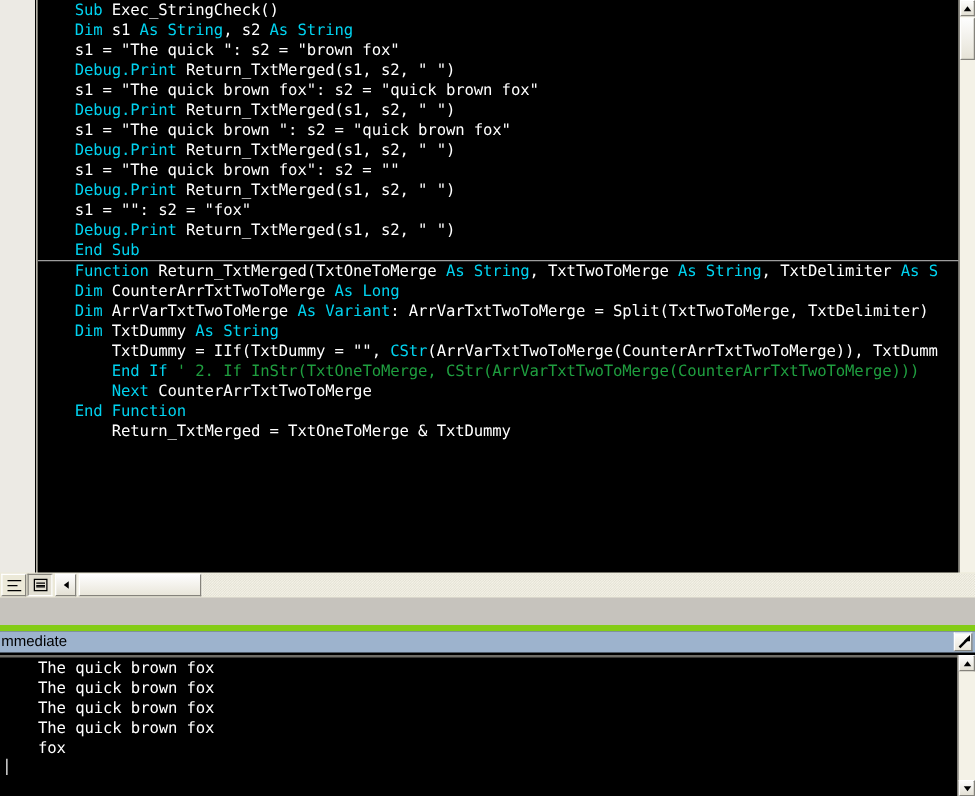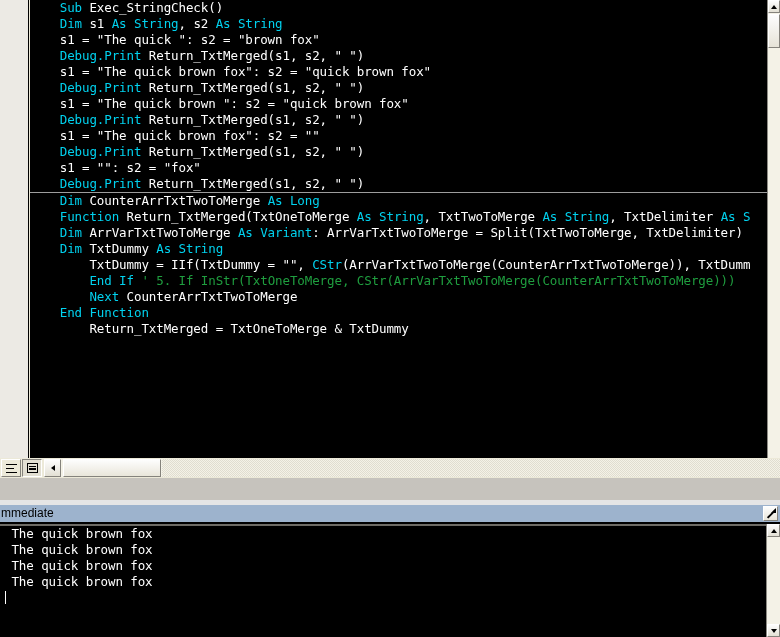--- a/index.html
+++ b/index.html
@@ -12,21 +12,21 @@
     height: 637px;
     overflow: hidden;
     font-family: "Liberation Sans", sans-serif;
     font-size: 11px;
   }
 
   #app {
     position: relative;
     width: 780px;
     height: 637px;
-    background: #e5e5e5;
+    background: #84cc16;
   }
 
   
   .code-window {
     position: absolute;
     left: 0; top: 0;
     width: 780px;
     height: 500px;
     background: #ece9d8;
   }
@@ -250,21 +250,21 @@
     overflow: hidden;
   }
   .imm-line {
     height: 16px;
     line-height: 16px;
     white-space: pre;
     color: #ffffff;
     font-family: "DejaVu Sans Mono", "Liberation Mono", monospace;
     font-size: 12.5px;
     letter-spacing: -0.1px;
-    padding-left: 4px;
+    padding-left: 23px;
   }
   .imm-caret {
     width: 1px; height: 13px;
     background: #ffffff;
     margin: 1px 0 0 5px;
   }
   .imm-vscroll {
     position: absolute;
     right: 0; top: 19px;
     width: 14px;
@@ -324,27 +324,28 @@
           <div class="code-line"><span>    </span><span class="tok-id">s1 = "The quick ": s2 = "brown fox"</span></div>
           <div class="code-line"><span>    </span><span class="tok-kw">Debug.Print </span><span class="tok-id">Return_TxtMerged(s1, s2, " ")</span></div>
           <div class="code-line"><span>    </span><span class="tok-id">s1 = "The quick brown fox": s2 = "quick brown fox"</span></div>
           <div class="code-line"><span>    </span><span class="tok-kw">Debug.Print </span><span class="tok-id">Return_TxtMerged(s1, s2, " ")</span></div>
           <div class="code-line"><span>    </span><span class="tok-id">s1 = "The quick brown ": s2 = "quick brown fox"</span></div>
           <div class="code-line"><span>    </span><span class="tok-kw">Debug.Print </span><span class="tok-id">Return_TxtMerged(s1, s2, " ")</span></div>
           <div class="code-line"><span>    </span><span class="tok-id">s1 = "The quick brown fox": s2 = ""</span></div>
           <div class="code-line"><span>    </span><span class="tok-kw">Debug.Print </span><span class="tok-id">Return_TxtMerged(s1, s2, " ")</span></div>
           <div class="code-line"><span>    </span><span class="tok-id">s1 = "": s2 = "fox"</span></div>
           <div class="code-line"><span>    </span><span class="tok-kw">Debug.Print </span><span class="tok-id">Return_TxtMerged(s1, s2, " ")</span></div>
+          <div class="code-line"><span>    </span><span class="tok-kw">End Sub</span></div>
           <div class="proc-sep"></div>
+          <div class="code-line"><span>    </span><span class="tok-kw">Function </span><span class="tok-id">Return_TxtMerged(TxtOneToMerge </span><span class="tok-kw">As String</span><span class="tok-id">, TxtTwoToMerge </span><span class="tok-kw">As String</span><span class="tok-id">, TxtDelimiter </span><span class="tok-kw">As S</span></div>
           <div class="code-line"><span>    </span><span class="tok-kw">Dim </span><span class="tok-id">CounterArrTxtTwoToMerge </span><span class="tok-kw">As Long</span></div>
-          <div class="code-line"><span>    </span><span class="tok-kw">Function </span><span class="tok-id">Return_TxtMerged(TxtOneToMerge </span><span class="tok-kw">As String</span><span class="tok-id">, TxtTwoToMerge </span><span class="tok-kw">As String</span><span class="tok-id">, TxtDelimiter </span><span class="tok-kw">As S</span></div>
           <div class="code-line"><span>    </span><span class="tok-kw">Dim </span><span class="tok-id">ArrVarTxtTwoToMerge </span><span class="tok-kw">As Variant</span><span class="tok-id">: ArrVarTxtTwoToMerge = Split(TxtTwoToMerge, TxtDelimiter)</span></div>
           <div class="code-line"><span>    </span><span class="tok-kw">Dim </span><span class="tok-id">TxtDummy </span><span class="tok-kw">As String</span></div>
           <div class="code-line"><span>        </span><span class="tok-id">TxtDummy = IIf(TxtDummy = "", </span><span class="tok-kw">CStr</span><span class="tok-id">(ArrVarTxtTwoToMerge(CounterArrTxtTwoToMerge)), TxtDumm</span></div>
-          <div class="code-line"><span>        </span><span class="tok-kw">End If </span><span class="tok-cmt">' 5. If InStr(TxtOneToMerge, CStr(ArrVarTxtTwoToMerge(CounterArrTxtTwoToMerge))) </span></div>
+          <div class="code-line"><span>        </span><span class="tok-kw">End If </span><span class="tok-cmt">' 2. If InStr(TxtOneToMerge, CStr(ArrVarTxtTwoToMerge(CounterArrTxtTwoToMerge))) </span></div>
           <div class="code-line"><span>        </span><span class="tok-kw">Next </span><span class="tok-id">CounterArrTxtTwoToMerge</span></div>
           <div class="code-line"><span>    </span><span class="tok-kw">End Function</span></div>
           <div class="code-line"><span>        </span><span class="tok-id">Return_TxtMerged = TxtOneToMerge &amp; TxtDummy</span></div>
         </div>
     </div>
 
     <div class="vscroll">
       <div class="sb-track"></div>
       <div class="sb-btn sb-up">
         <span class="arrow-up"></span>
@@ -389,20 +390,21 @@
         <span class="diag-arrow"></span>
       </div>
     </div>
 
     <div class="imm-body">
       <div id="imm-lines">
           <div class="imm-line"> The quick brown fox</div>
           <div class="imm-line"> The quick brown fox</div>
           <div class="imm-line"> The quick brown fox</div>
           <div class="imm-line"> The quick brown fox</div>
+          <div class="imm-line"> fox</div>
         </div>
       <div class="imm-caret"></div>
     </div>
 
     <div class="imm-vscroll">
       <div class="sb-btn2 sb-up2">
         <span class="arrow-up"></span>
       </div>
       <div class="sb-btn2 sb-down2">
         <span class="arrow-down"></span>

